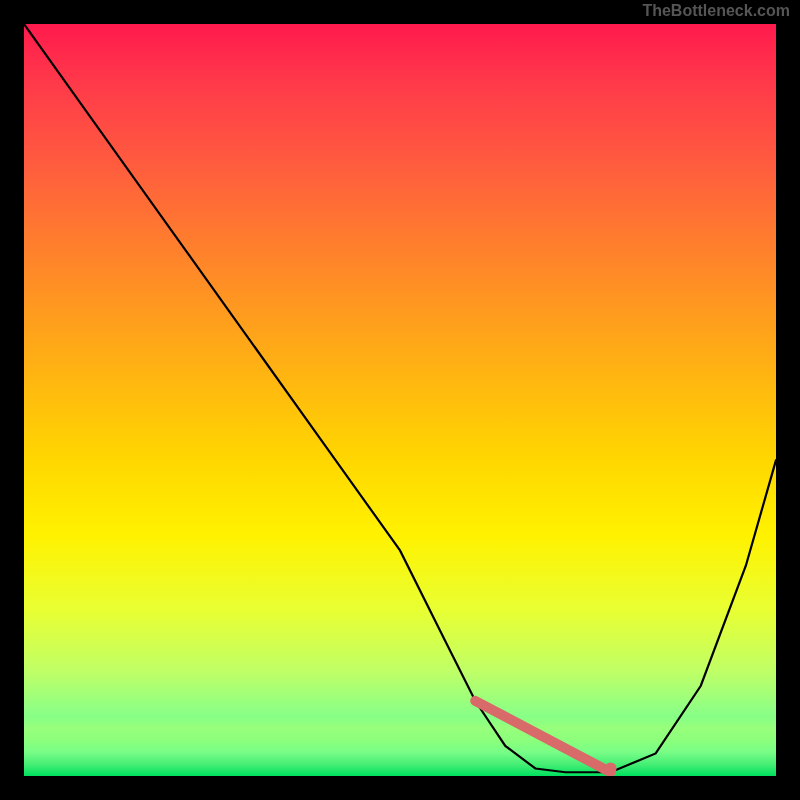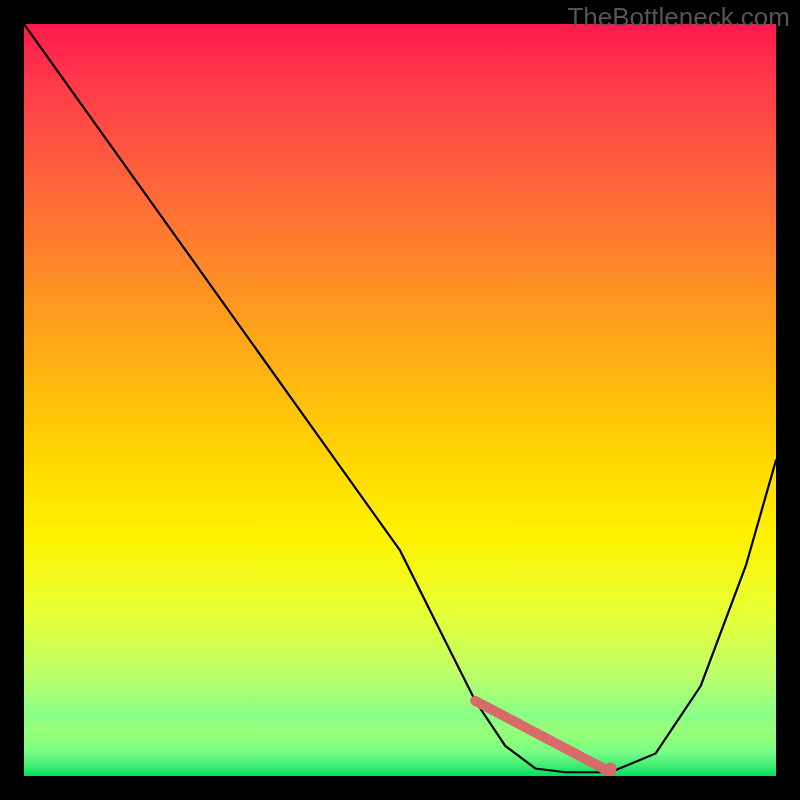--- a/index.html
+++ b/index.html
@@ -53,22 +53,22 @@
       rgba(80,240,120,0.85) 80%,
       rgba(0,224,96,1) 100%
     );
     pointer-events: none;
   }
   .watermark {
     position: absolute;
     top: 2px;
     right: 10px;
     color: #555;
-    font-size: 26px;
-    font-weight: normal;
+    font-size: 16px;
+    font-weight: bold;
     font-family: Arial, sans-serif;
     z-index: 10;
   }
   svg.curve {
     position: absolute;
     left: 24px;
     top: 24px;
     width: 752px;
     height: 752px;
     z-index: 5;

